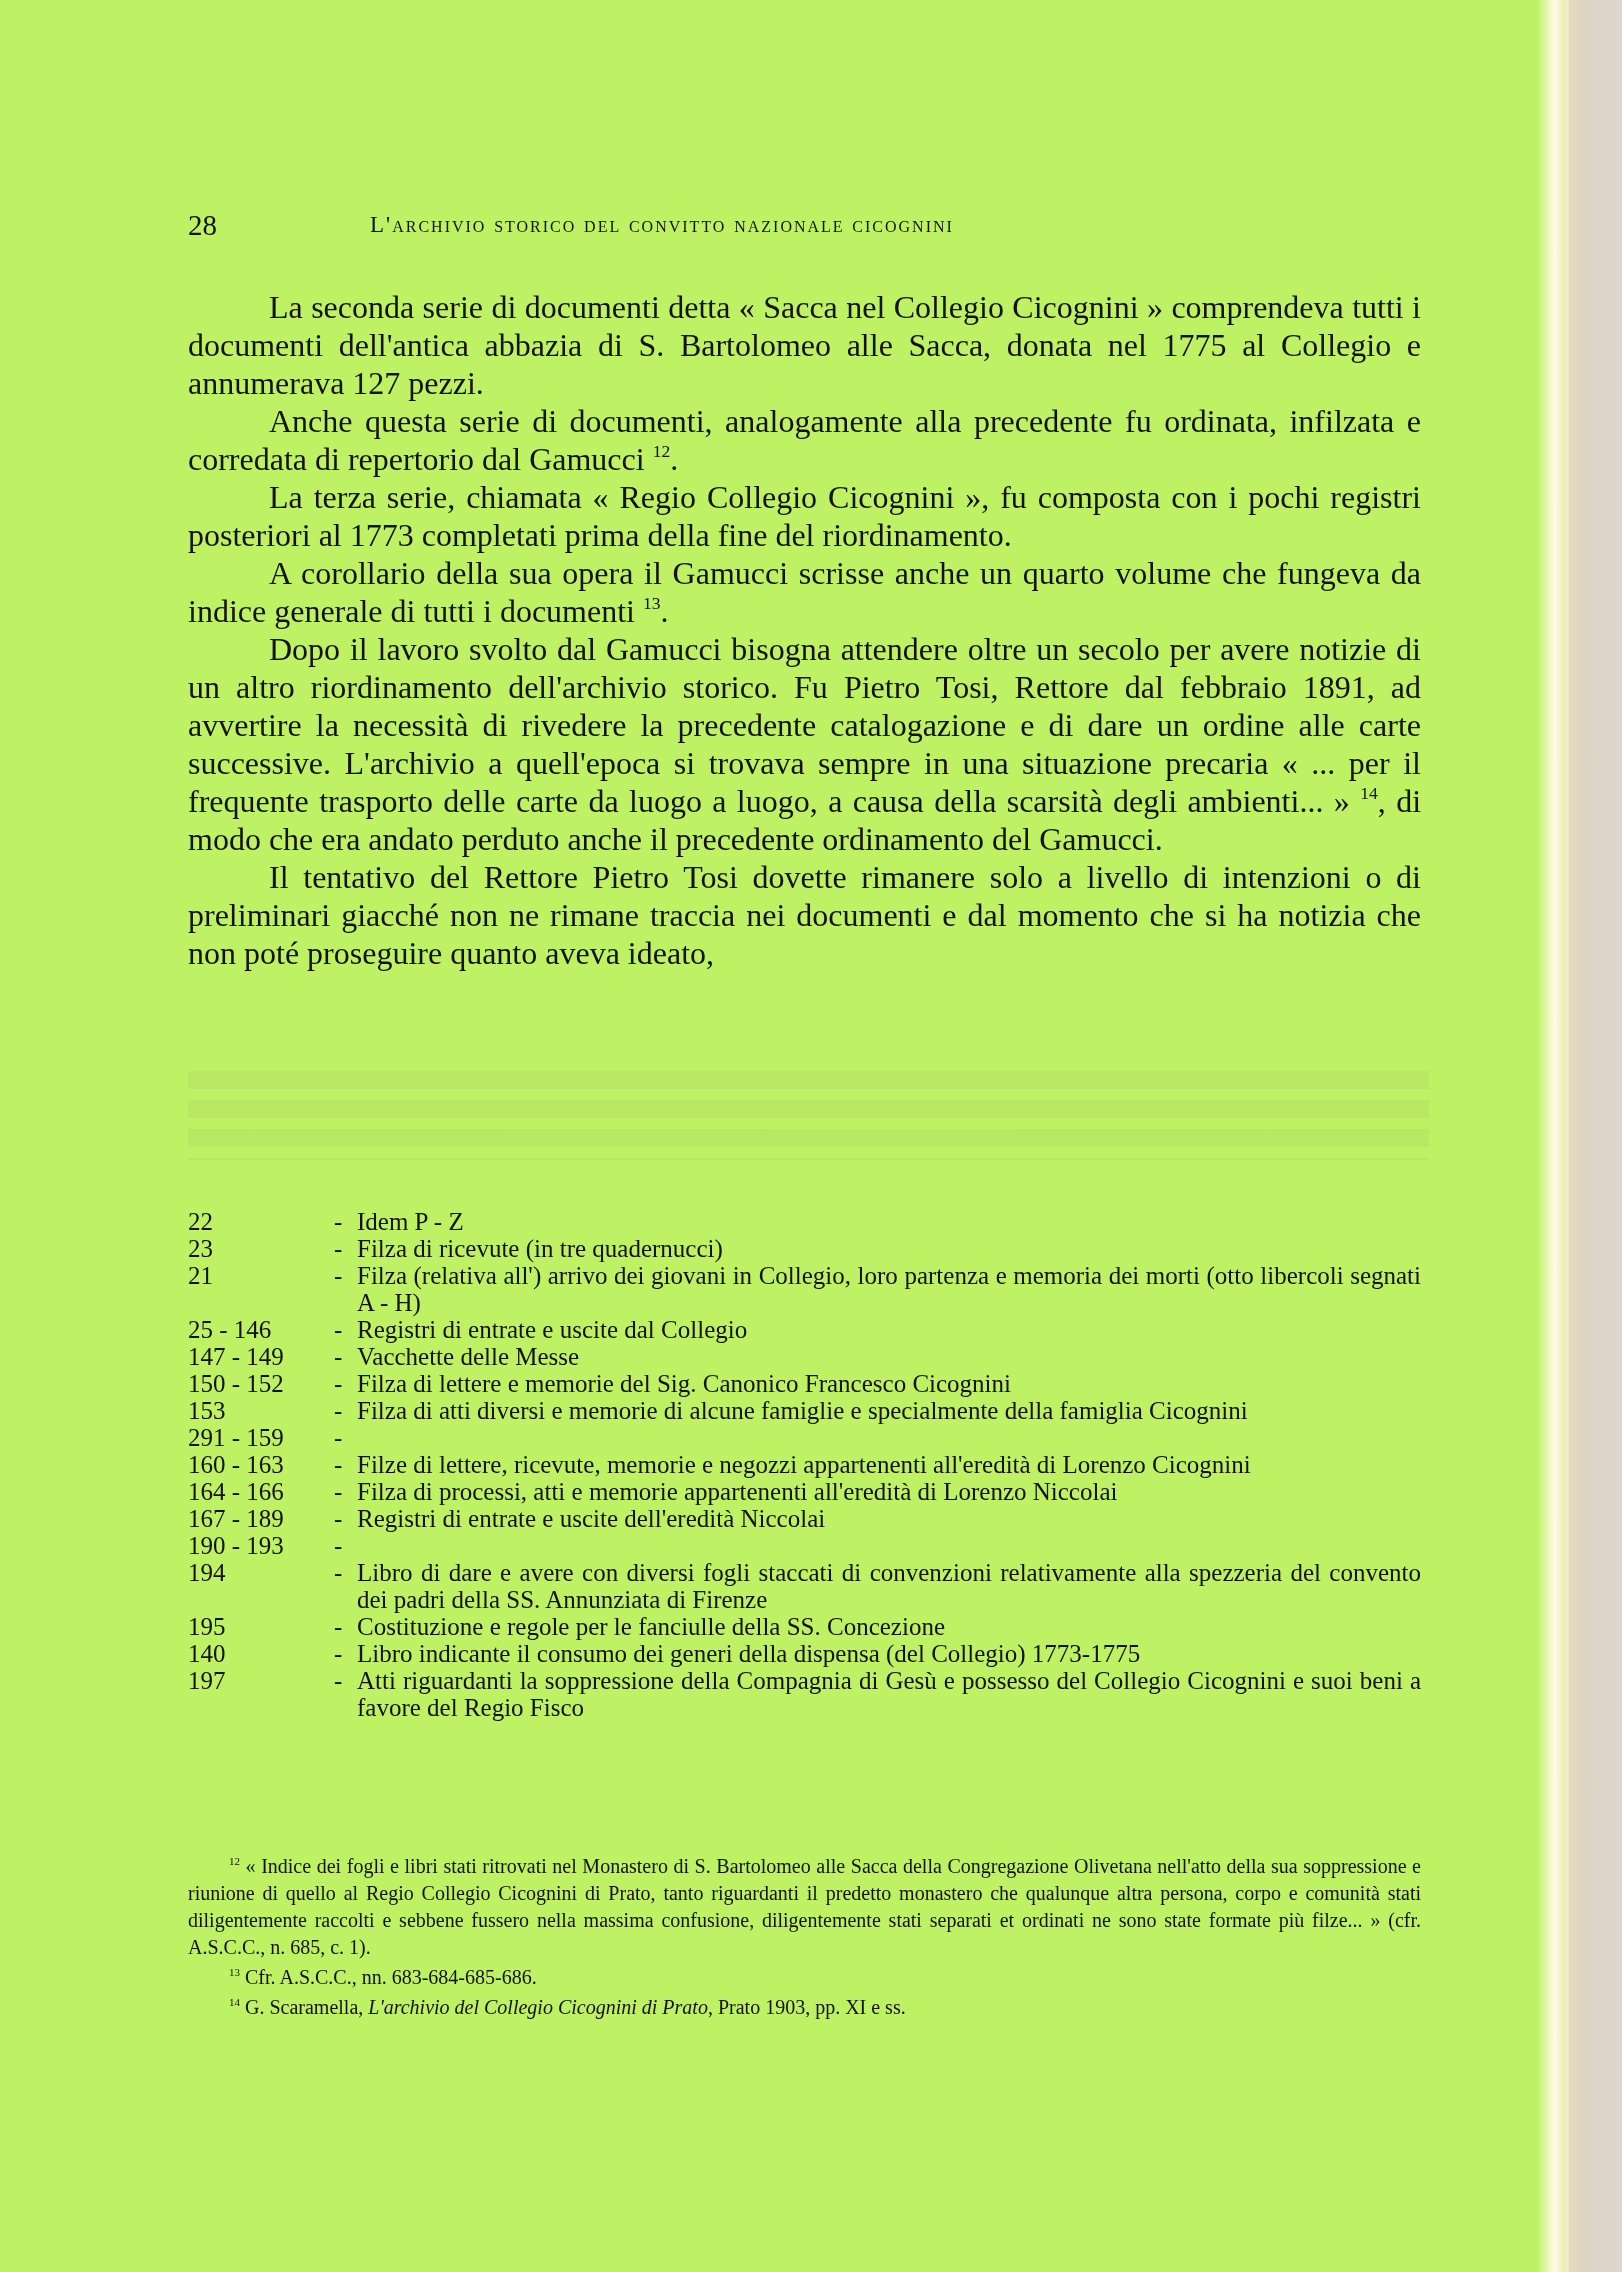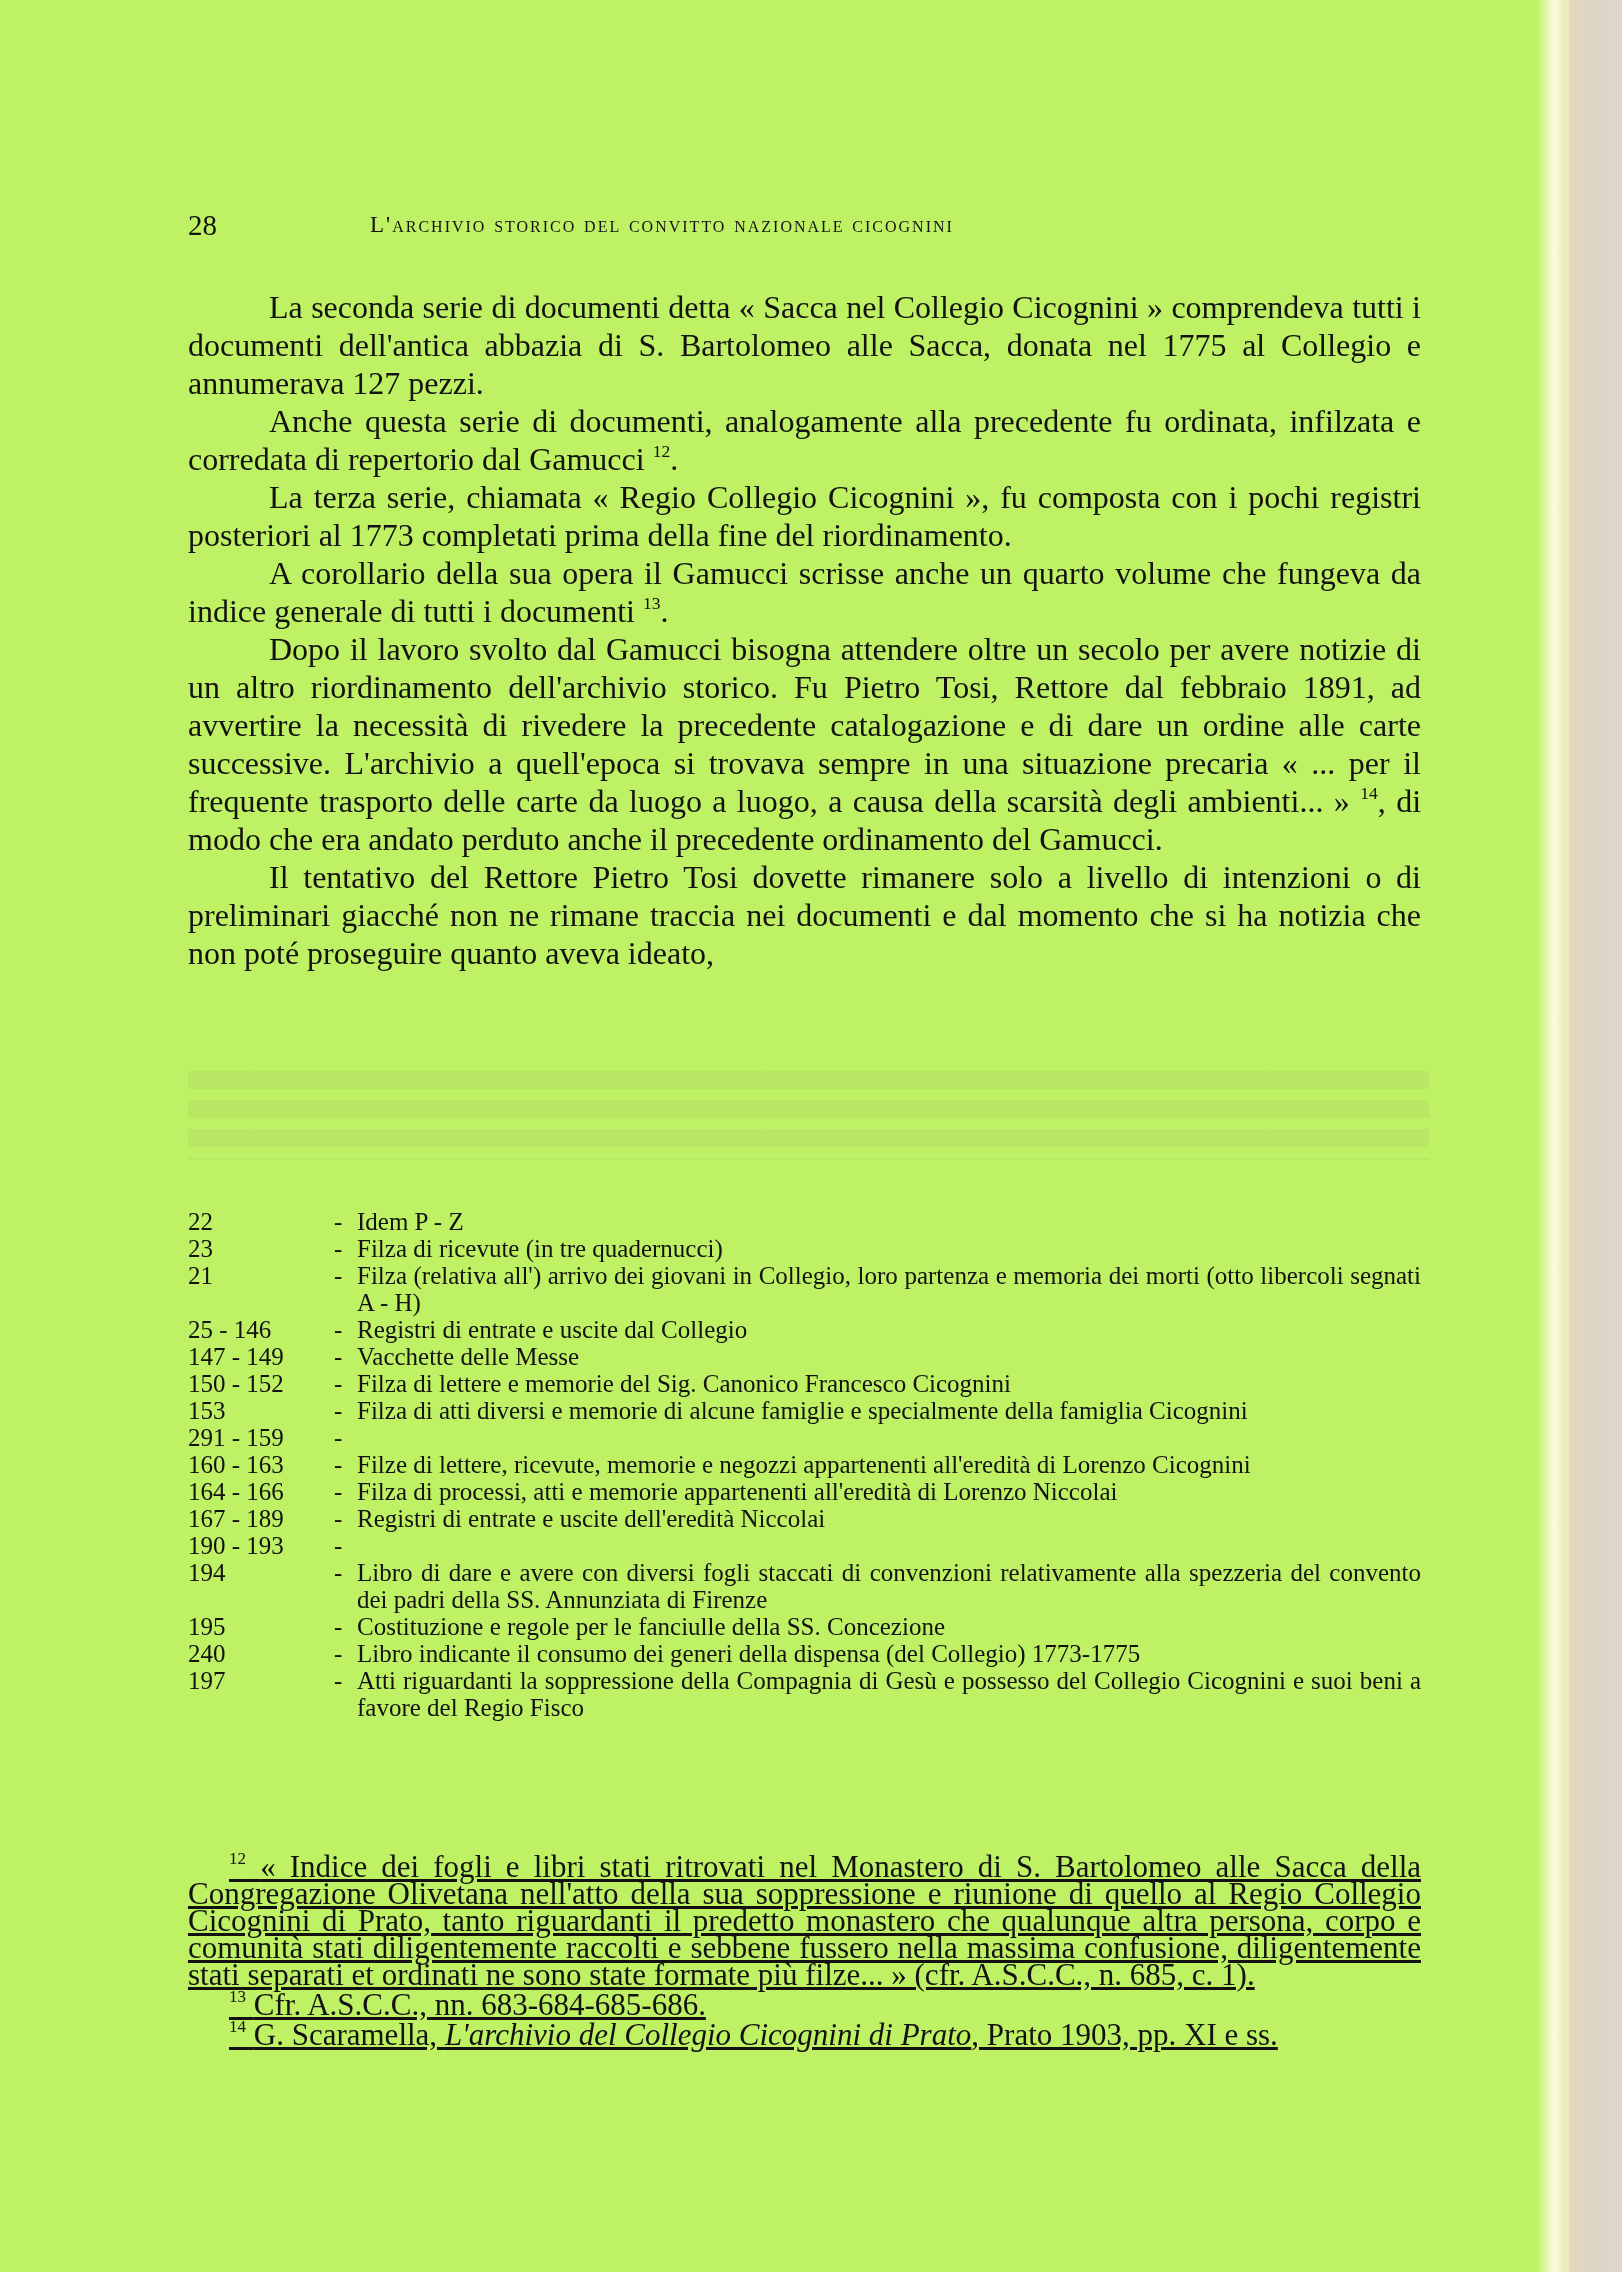--- a/index.html
+++ b/index.html
@@ -49,21 +49,21 @@
     font-family:"Liberation Serif", serif;
     font-size:25px; line-height:27px;
   }
   .list-row { display:flex; }
   .list-num { width:146px; flex:0 0 146px; white-space:pre; }
   .list-dash { width:23px; flex:0 0 23px; }
   .list-desc { flex:1; text-align:justify; }
   .notes {
     position:absolute; left:188px; top:1853px; width:1233px;
     font-family:"Liberation Serif", serif;
-    font-size:31px; line-height:27px; text-align:justify;text-decoration:underline;
+    font-size:20px; line-height:27px; text-align:justify;
   }
   .notes p { margin:0 0 3.2px 0; text-indent:41px; }
   .notes em { font-style:italic; }
 </style>
 </head>
 <body>
 
 <div class="page">
   <div class="show-through"></div>
 
@@ -144,21 +144,21 @@
         <span class="list-num">194</span>
         <span class="list-dash">-</span>
         <span class="list-desc">Libro di dare e avere con diversi fogli staccati di convenzioni relativamente alla spezzeria del convento dei padri della SS. Annunziata di Firenze</span>
       </div>
       <div class="list-row">
         <span class="list-num">195</span>
         <span class="list-dash">-</span>
         <span class="list-desc">Costituzione e regole per le fanciulle della SS. Concezione</span>
       </div>
       <div class="list-row">
-        <span class="list-num">240</span>
+        <span class="list-num">140</span>
         <span class="list-dash">-</span>
         <span class="list-desc">Libro indicante il consumo dei generi della dispensa (del Collegio) 1773-1775</span>
       </div>
       <div class="list-row">
         <span class="list-num">197</span>
         <span class="list-dash">-</span>
         <span class="list-desc">Atti riguardanti la soppressione della Compagnia di Gesù e possesso del Collegio Cicognini e suoi beni a favore del Regio Fisco</span>
       </div>
     </div>
 

